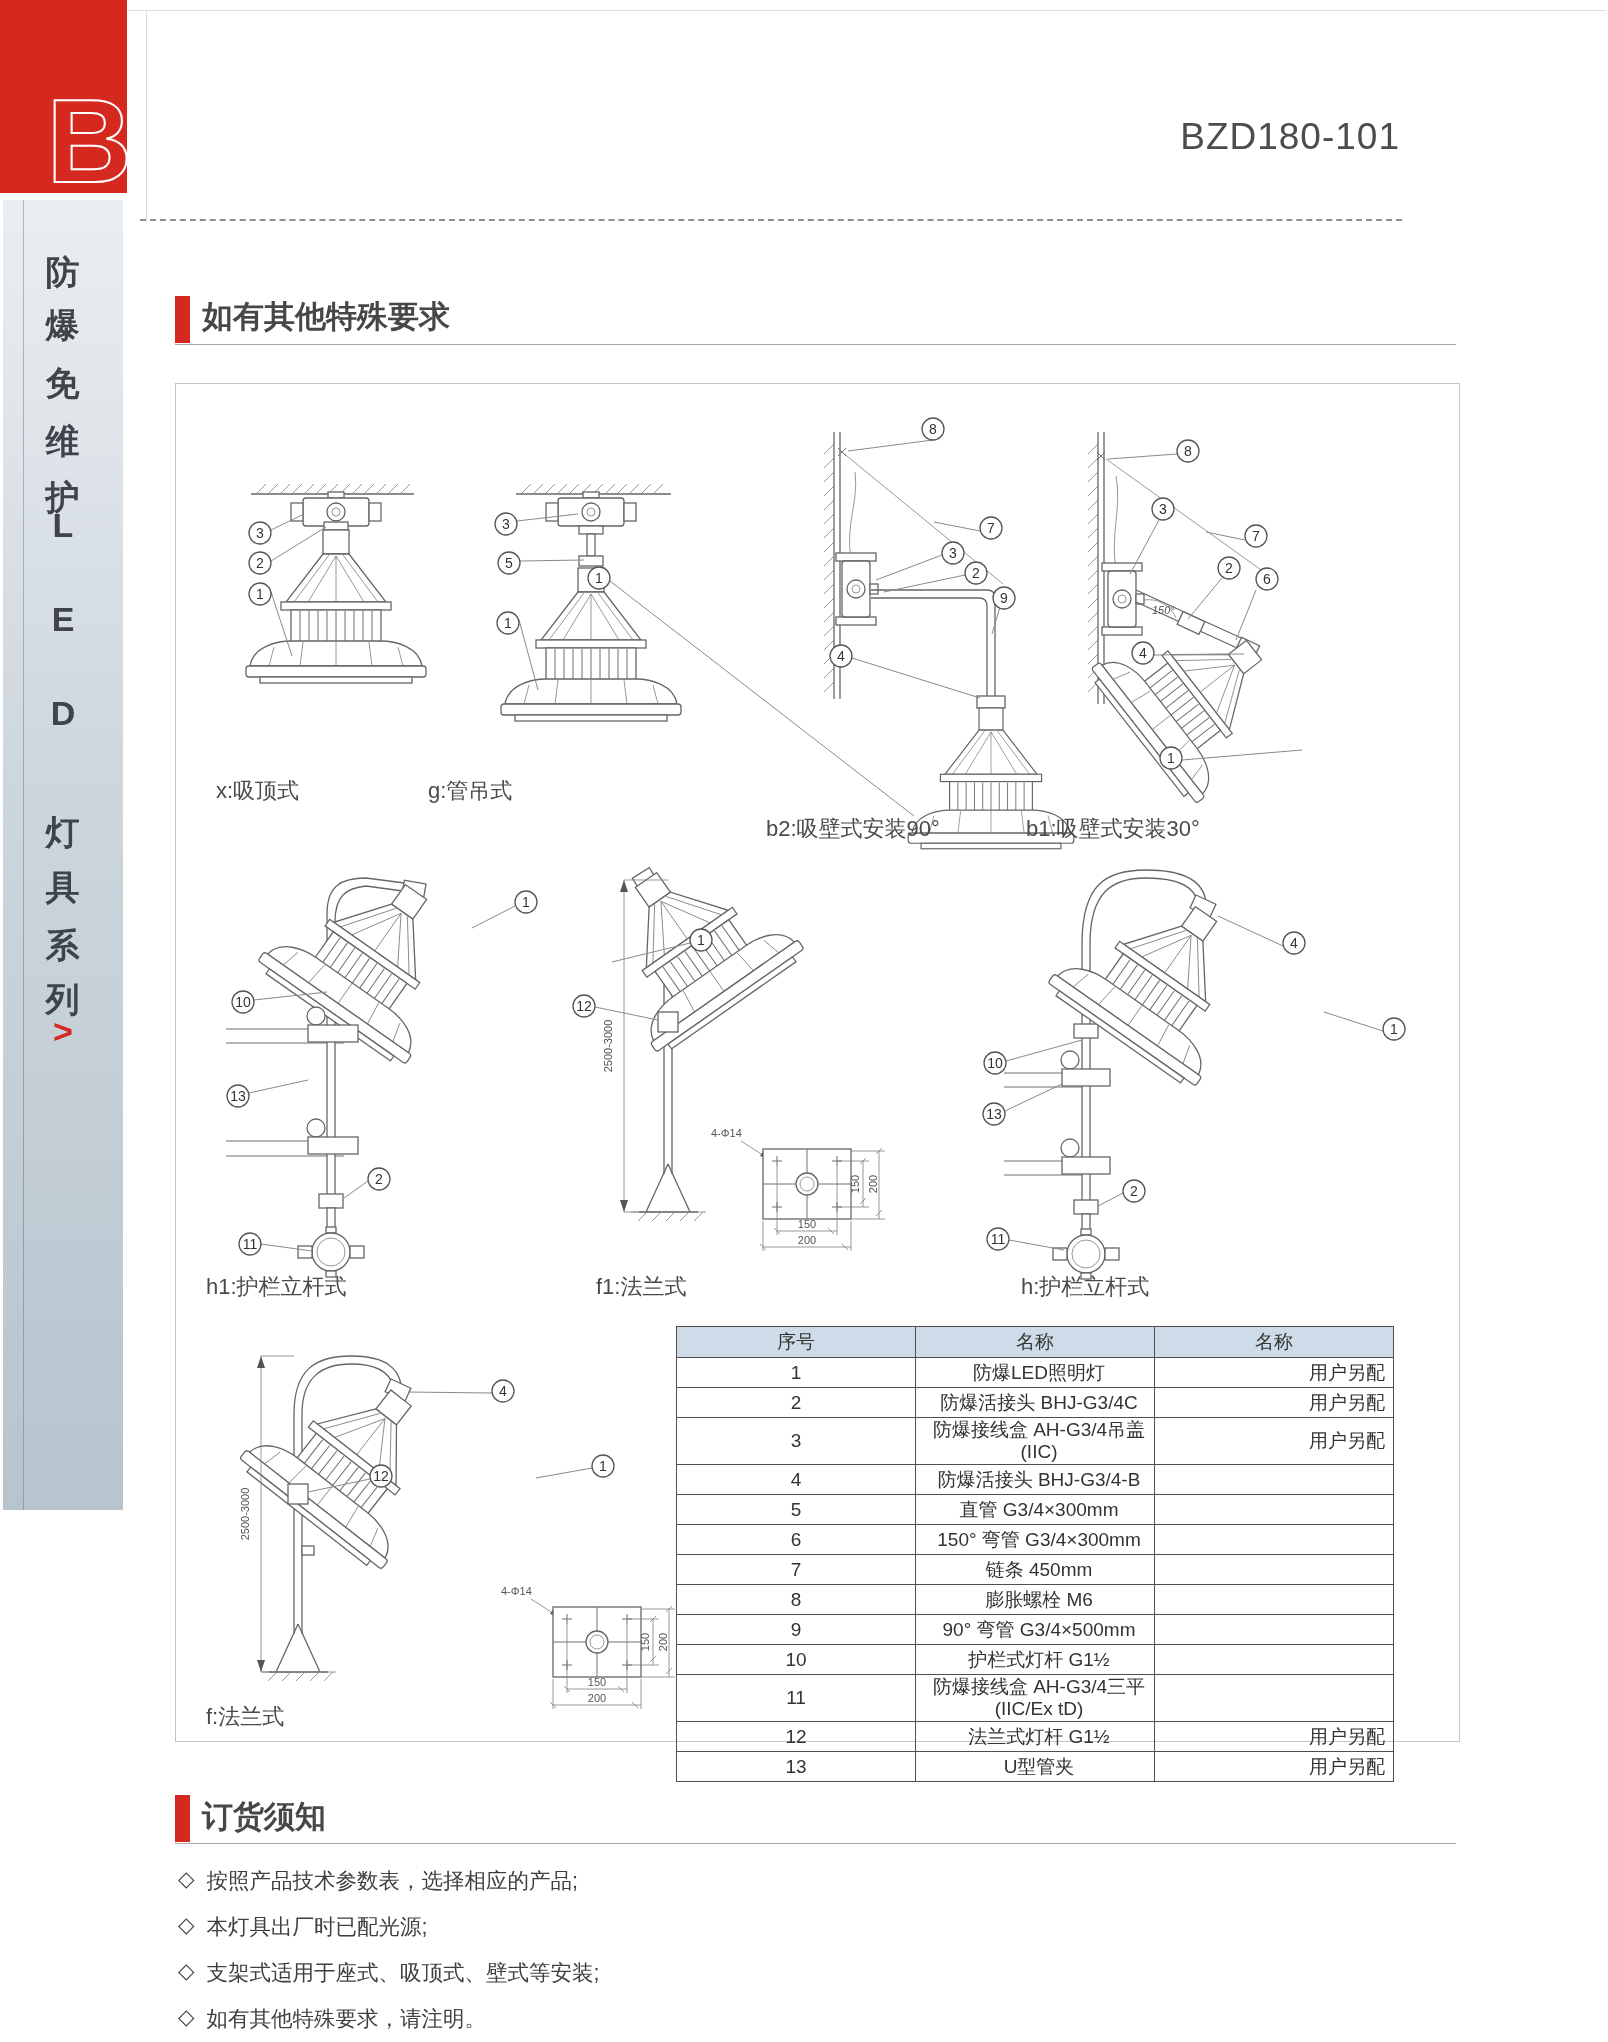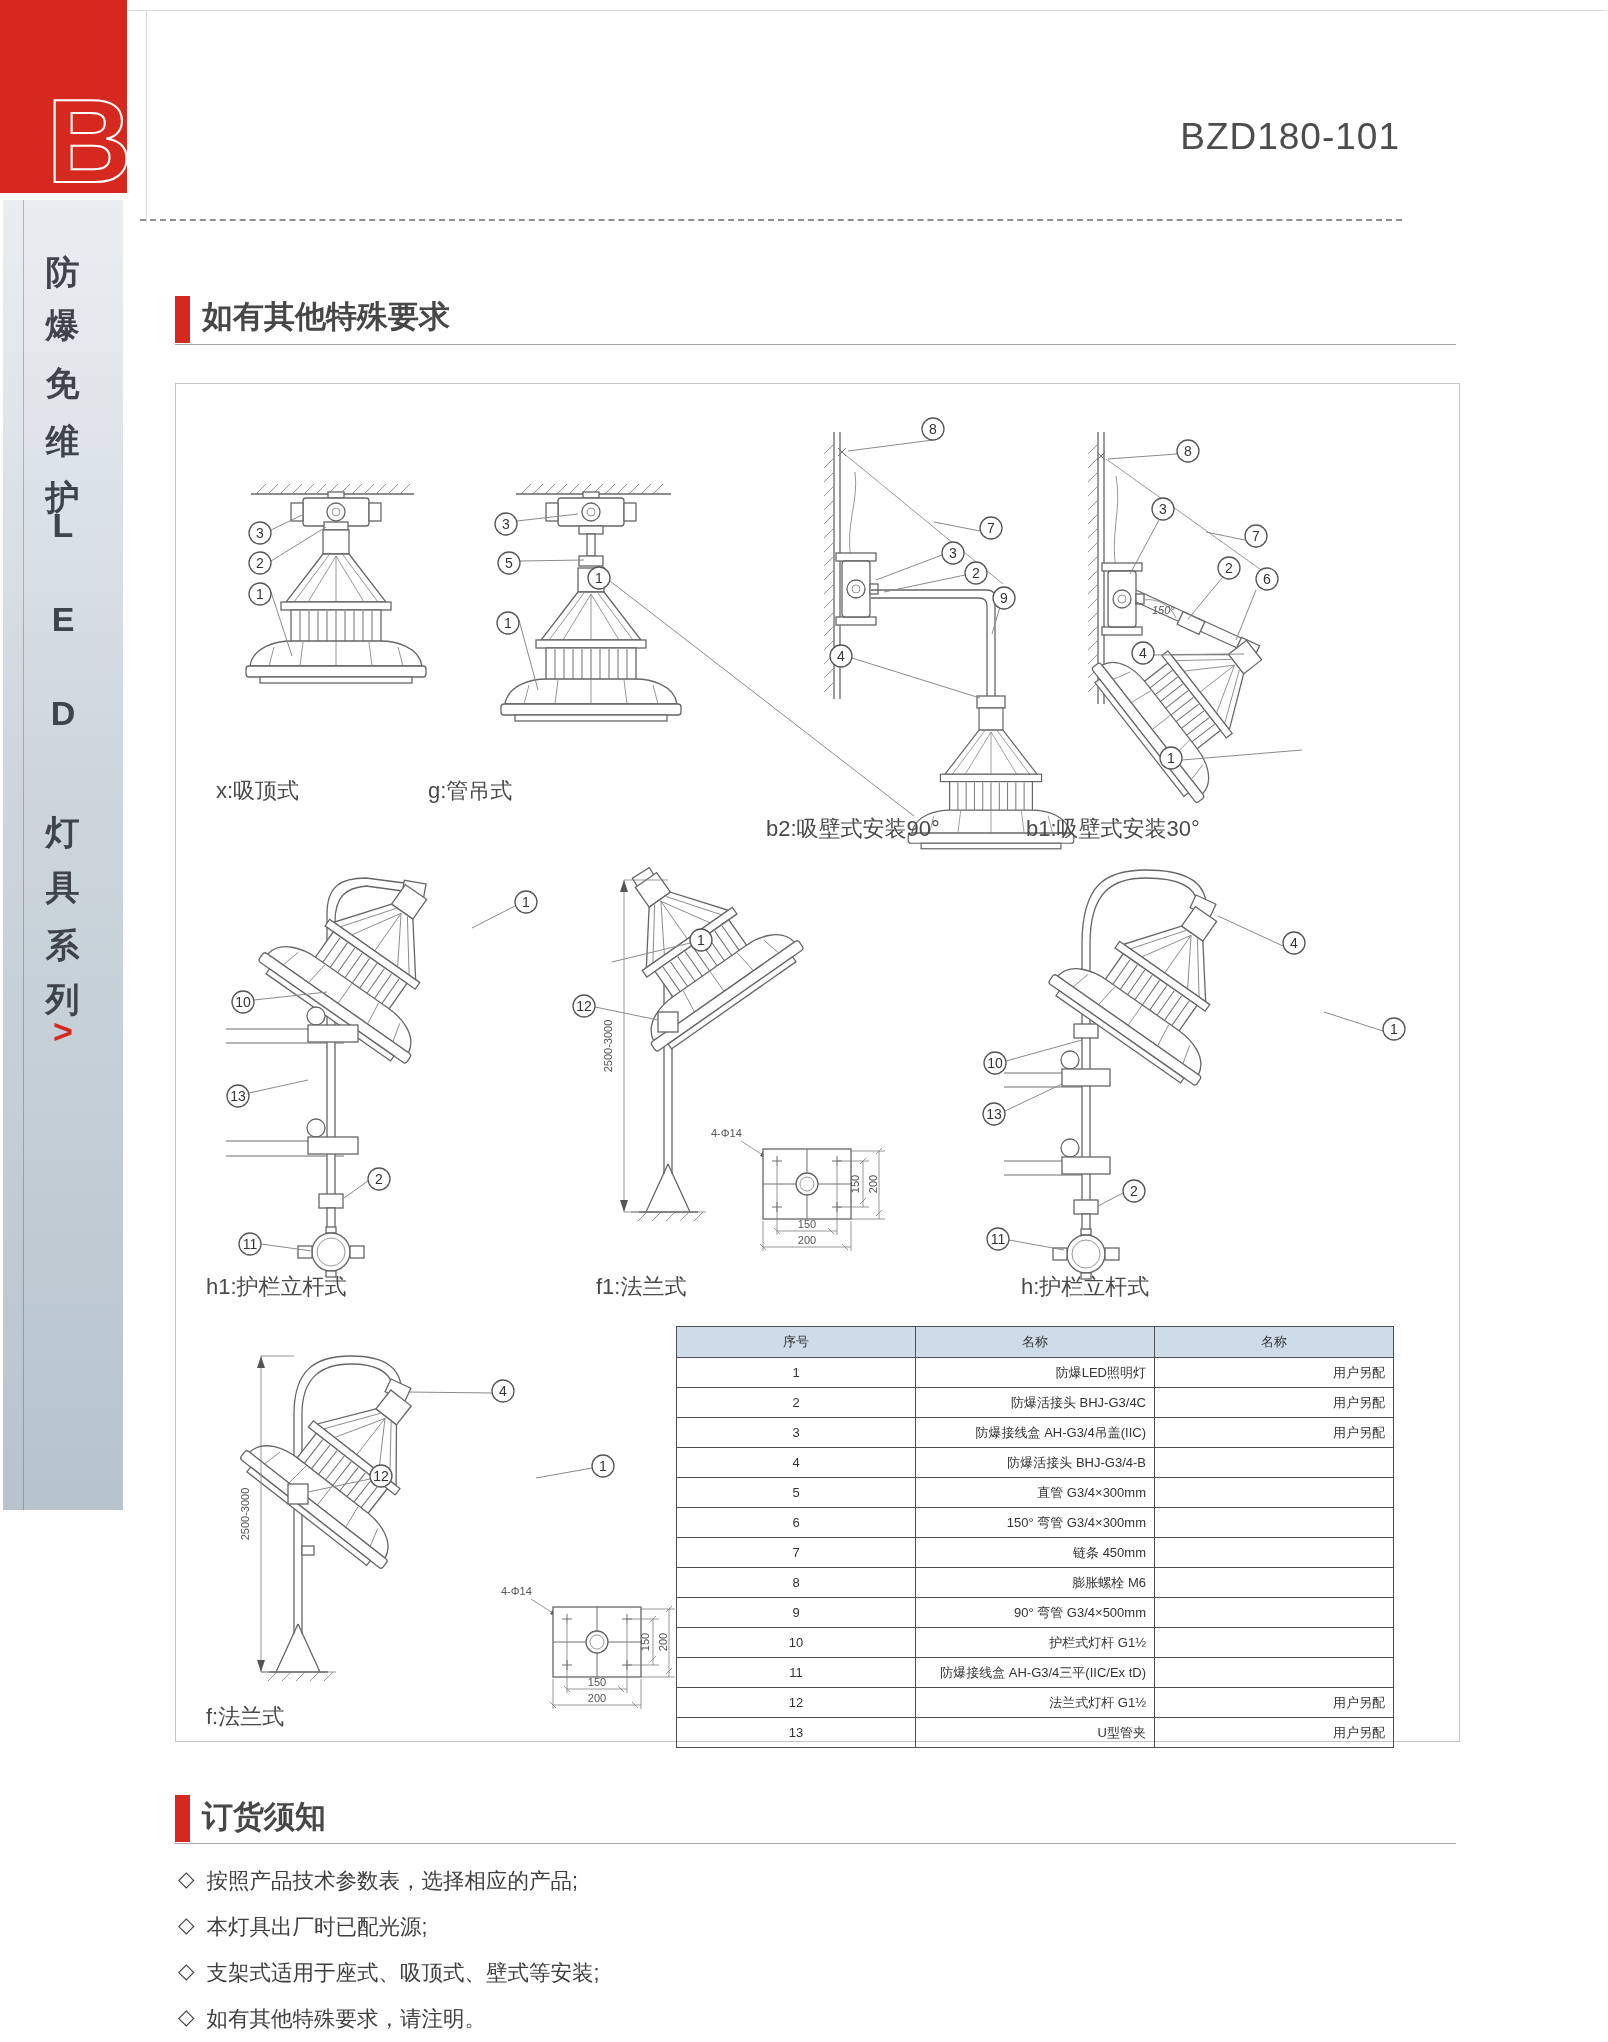--- a/index.html
+++ b/index.html
@@ -31,25 +31,25 @@
   .ln{fill:none;stroke:#666;stroke-width:1.3}
   .mid{fill:none;stroke:#6e6e6e;stroke-width:1}
   .thin{fill:none;stroke:#7d7d7d;stroke-width:.8}
   .ld{stroke:#8a8a8a;stroke-width:1}
   .co circle{fill:#fff;stroke:#555;stroke-width:1.3}
   .co text{font-size:14px;text-anchor:middle;fill:#333}
   .dim{font-size:11px;fill:#555;stroke:none}
   .caption{position:absolute;font-size:22px;color:#4a4a4a;}
   
   .parts-table{position:absolute;left:500px;top:942px;width:718px;border-collapse:collapse;
-               font-size:13px;color:#333;table-layout:fixed}
+               font-size:19px;color:#333;table-layout:fixed}
   .parts-table th,.parts-table td{border:1px solid #4f4f4f;padding:1px 8px;height:27px;line-height:22px}
   .parts-table th{background:#cddce8;font-weight:normal;height:28px;text-align:center}
   .parts-table td:nth-child(1){width:95px;text-align:center}
-  .parts-table td:nth-child(2){width:405px;text-align:right;padding-left:16px}
+  .parts-table td:nth-child(2){width:405px;text-align:center;padding-left:16px}
   .parts-table td:nth-child(3){width:218px;text-align:right}
   
   .notes{position:absolute;left:178px;top:1866px}
   .note-item{display:flex;align-items:flex-start;font-size:21.5px;color:#3f3f3f;margin-bottom:17px}
   .note-item .bullet{margin-right:12px}
 </style>
 </head>
 <body>
 
 <div class="page">

